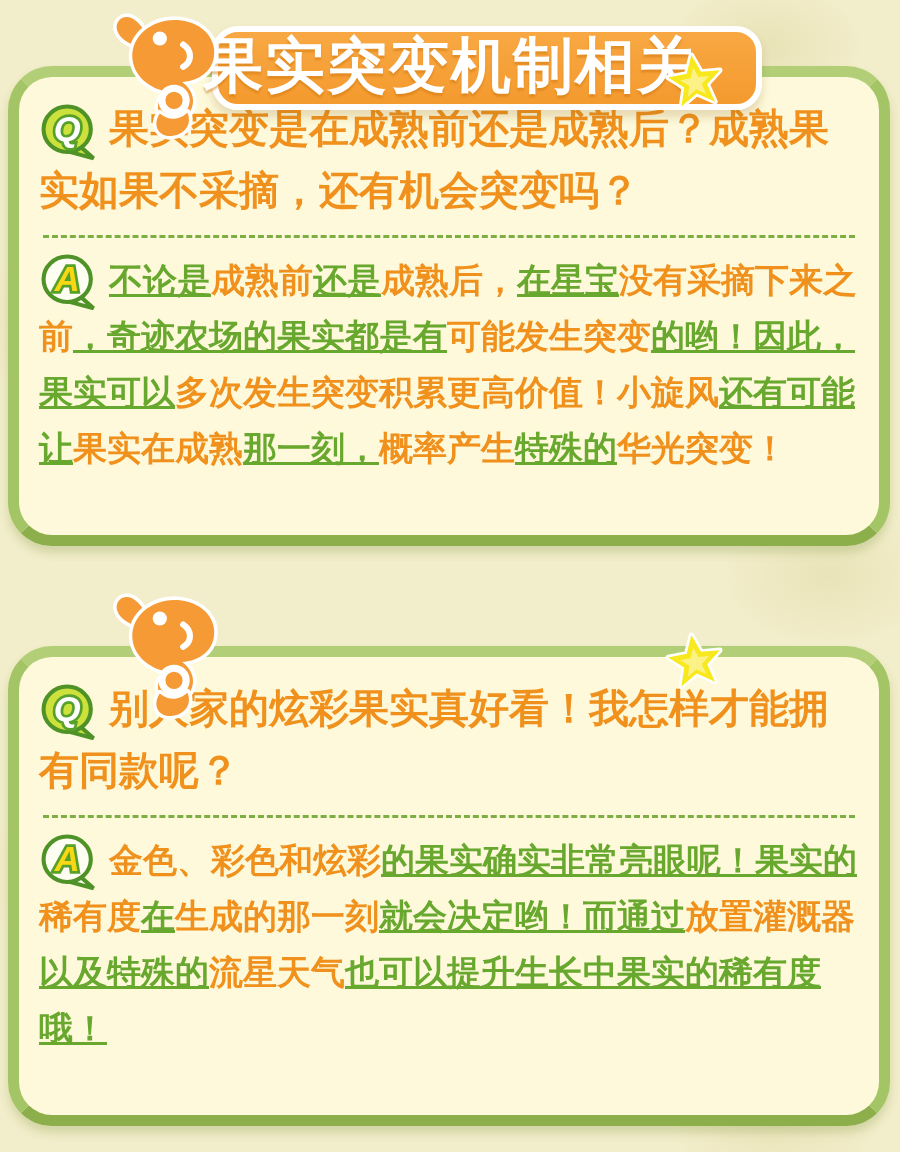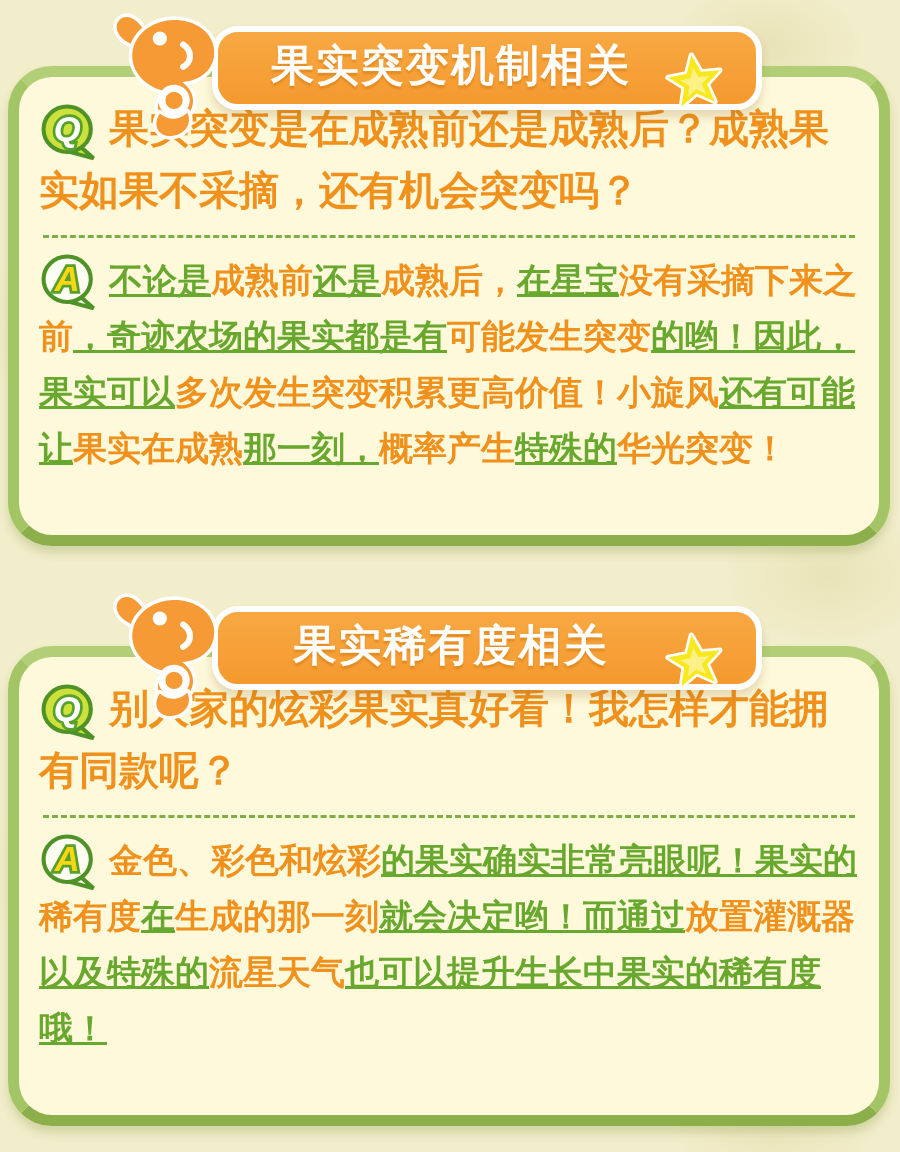--- a/index.html
+++ b/index.html
@@ -29,21 +29,21 @@
   }
   .banner-bar{
     position:absolute;left:212px;top:26px;width:550px;height:84px;box-sizing:border-box;
     background:linear-gradient(180deg,#f8a843,var(--banner-orange,#f49a2e));
     border:6px solid #ffffff;border-radius:26px;z-index:2;
     display:flex;align-items:center;justify-content:center;
     padding:0 88px 4px 16px;
     box-shadow:0 7px 10px rgba(150,100,30,.22);
   }
   .banner-title{
-    color:#ffffff;font-size:43px;font-weight:800;letter-spacing:2px;white-space:nowrap;
+    color:#ffffff;font-size:60px;font-weight:800;letter-spacing:2px;white-space:nowrap;
     text-shadow:0 3px 2px rgba(205,115,10,.45);
   }
   .fish{position:absolute;left:102px;top:4px;width:142px;height:142px;z-index:3;}
   .star{position:absolute;left:664px;top:50px;width:62px;height:62px;z-index:3;transform:rotate(-8deg);}
 
   .q-line,.a-line{margin:0;font-weight:bold;}
   .q-line{font-size:40px;line-height:62px;color:var(--text-orange,#f0911d);}
   .a-line{font-size:34px;line-height:56px;color:var(--text-green,#69a82e);}
   .divider{border:none;border-top:3px dashed #7cae43;margin:14px 4px;}
 
@@ -115,23 +115,20 @@
     <hr class="divider">
     <p class="a-line">
       <svg class="badge a-badge" viewBox="0 0 66 66">
         <path class="tail" d="M42 46 L60 62 L34 55 Z"></path>
         <ellipse class="bubble" cx="31" cy="30" rx="26" ry="25"></ellipse>
         <text class="letter" x="31" y="43" text-anchor="middle">A</text>
       </svg><span><span class="seg-orange">金色、彩色和炫彩</span><span class="seg-green">的果实确实非常亮眼呢！果实的</span><span class="seg-orange">稀有度</span><span class="seg-green">在</span><span class="seg-orange">生成的那一刻</span><span class="seg-green">就会决定哟！而通过</span><span class="seg-orange">放置灌溉器</span><span class="seg-green">以及特殊的</span><span class="seg-orange">流星天气</span><span class="seg-green">也可以提升生长中果实的稀有度哦！</span></span>
     </p>
   </div>
 
-  <div class="banner-bar">
-    <span class="banner-title">果实稀有度相关</span>
-  </div>
 
   <svg class="fish" viewBox="0 0 140 140">
     <g fill="#f59a35" stroke="#ffffff" stroke-width="7" stroke-linejoin="round" paint-order="stroke">
       <path d="M44 32 C38 15 24 8 17 16 C10 24 18 37 34 41 Z"></path>
       <path d="M30 54 C28 30 52 13 77 16 C101 19 114 36 110 54 C107 68 94 76 79 77 C89 84 93 96 87 106 C80 117 63 118 57 108 C52 99 58 90 67 87 C51 85 32 74 30 54 Z"></path>
       <path d="M57 108 C49 120 56 132 70 130 C83 128 89 117 84 107 C78 114 66 116 57 108 Z"></path>
     </g>
     <circle cx="57" cy="34" r="7" fill="#ffffff"></circle>
     <path d="M80 40 C89 46 89 57 80 62" stroke="#ffffff" stroke-width="6" fill="none" stroke-linecap="round"></path>
     <circle cx="71" cy="95" r="12" fill="none" stroke="#ffffff" stroke-width="7"></circle>

